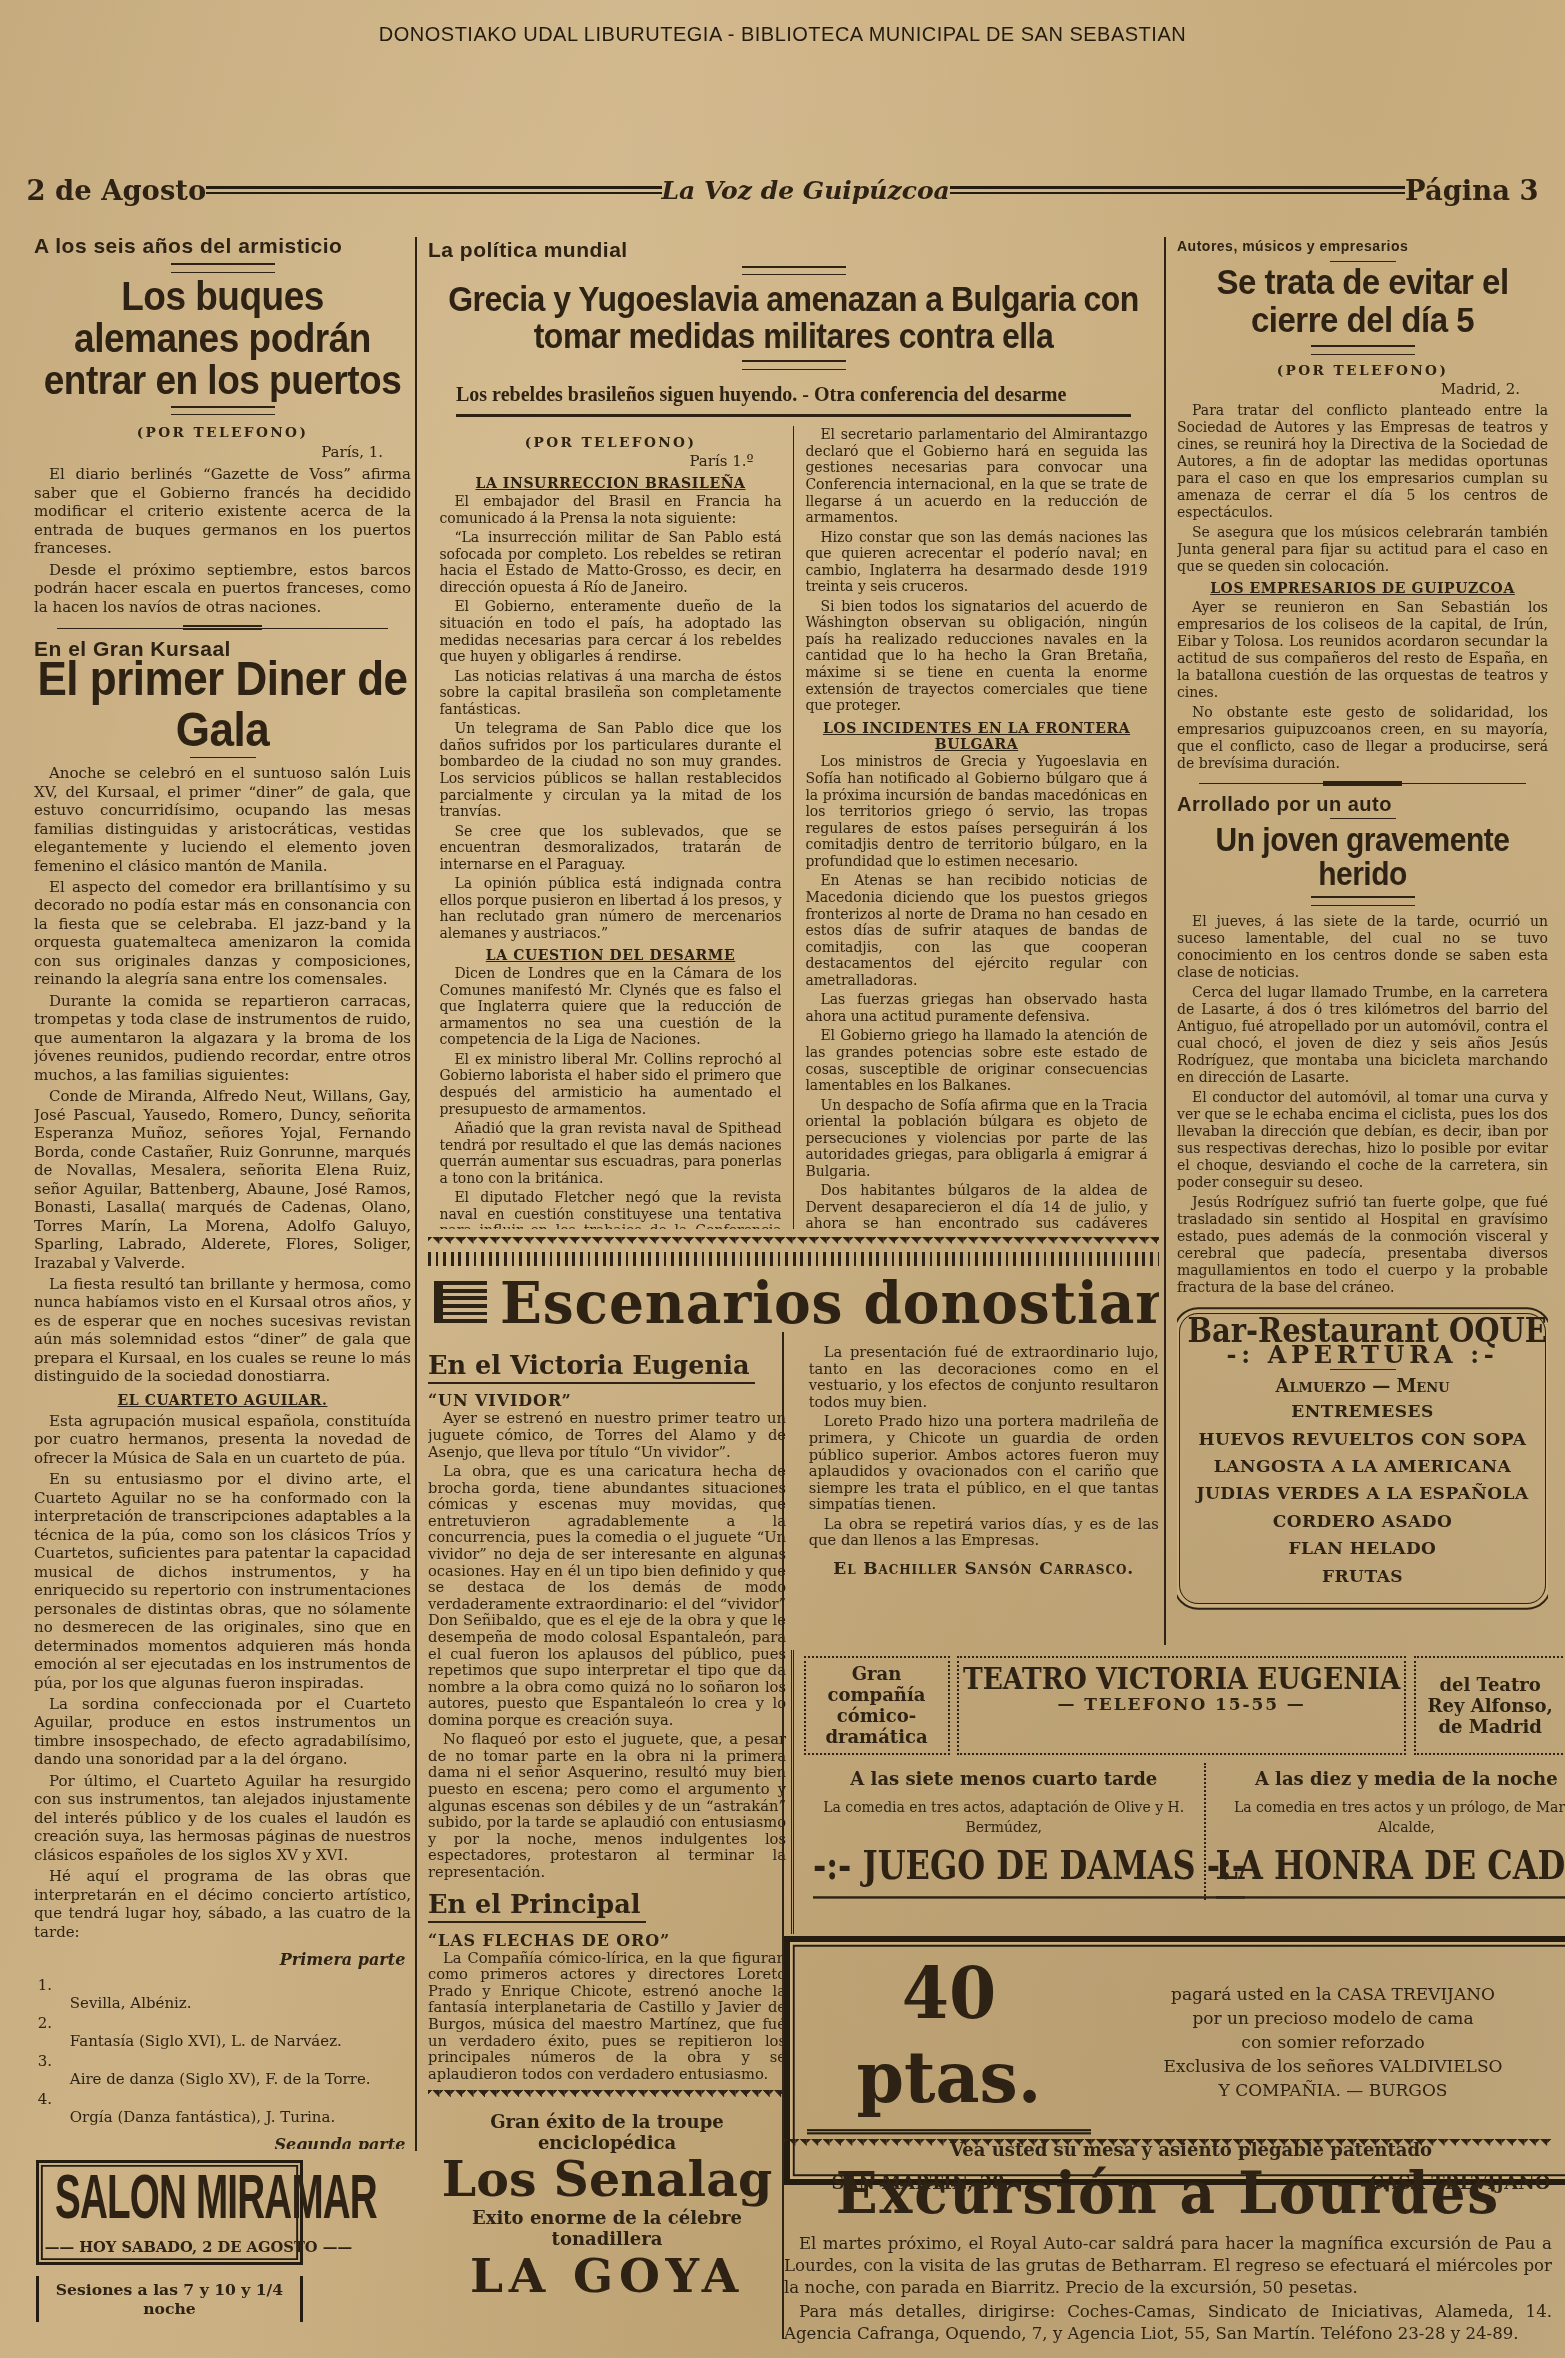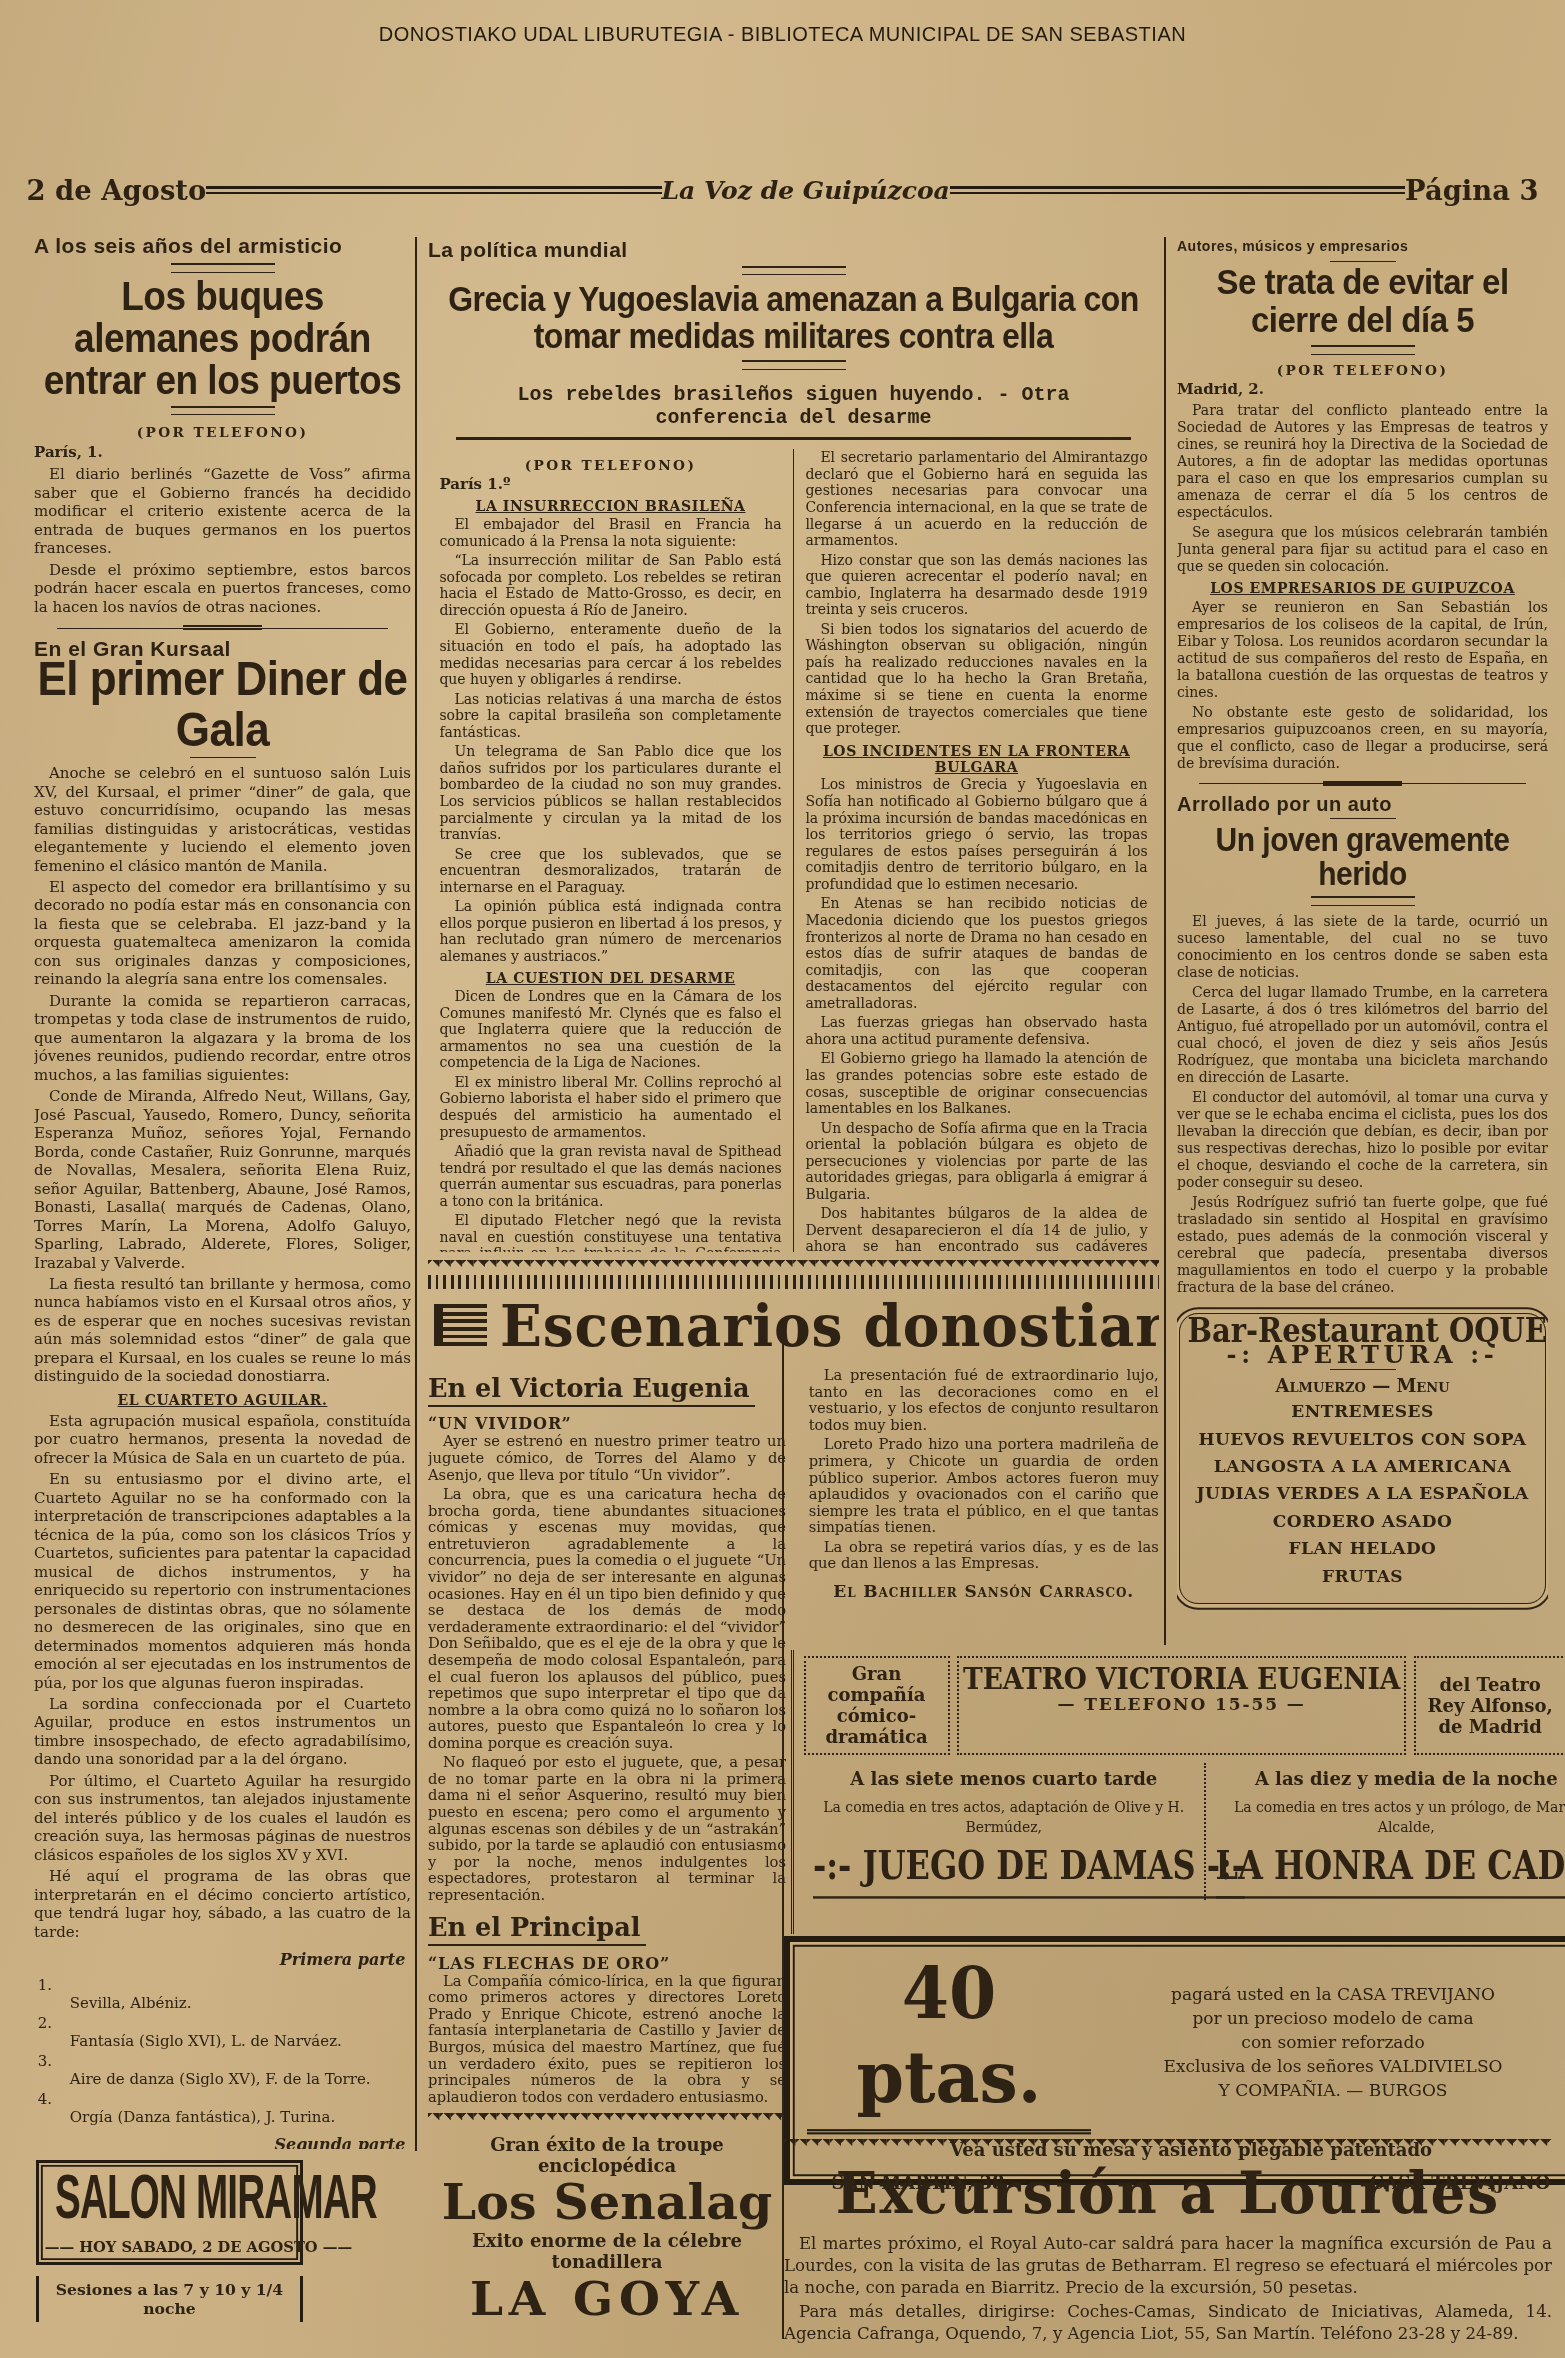--- a/index.html
+++ b/index.html
@@ -12,21 +12,21 @@
       linear-gradient(105deg,#bfa476,#cdb286 30%,#c6ab7c 62%,#cfb78c);
     color:#2d2213;
     font-family:"DejaVu Serif",serif;
   }
   
   p{margin:0 0 2.8px 0;text-indent:15px;text-align:justify;}
   .kicker{font-family:"Liberation Sans",sans-serif;font-weight:bold;text-align:left;font-size:21px;letter-spacing:0.5px;}
   .h-big{font-family:"Liberation Sans",sans-serif;font-weight:bold;text-align:center;line-height:1.06;letter-spacing:-0.5px;transform:scaleY(1.08);}
   .subhead{font-weight:bold;text-align:center;font-size:14px;letter-spacing:0.6px;margin:5.7px 0 1.9px;text-decoration:underline;}
   .telefono{text-align:center;font-weight:bold;font-size:13.7px;letter-spacing:2.4px;margin:7.6px 0 1.9px;}
-  .dateline{text-align:left;font-weight:bold;font-size:15px;padding-right:28px;margin-bottom:3.8px;}
+  .dateline{text-align:right;font-weight:normal;font-size:15px;padding-right:28px;margin-bottom:3.8px;}
   .rule-sm{width:104px;height:6.6px;margin:7.6px auto;border-top:2.8px solid #2d2213;border-bottom:0.9px solid #2d2213;}
   .rule-xs{width:66px;border-top:1.9px solid #2d2213;margin:5.7px auto;}
   .divider{border-top:1.9px solid #2d2213;width:88%;margin:11.4px auto;position:relative;}
   .divider::after{content:"";position:absolute;left:38%;right:38%;top:-3.8px;border-top:5.7px double #2d2213;}
   .wavy{height:7.6px;background:
       linear-gradient(135deg,#2d2213 2.8px,transparent 2.8px) 0 0/11.4px 7.6px repeat-x,
       linear-gradient(45deg,transparent 8.5px,#2d2213 8.5px) 0 0/11.4px 7.6px repeat-x;
       margin:7.6px 0;}
   .hatch{height:14px;background:repeating-linear-gradient(90deg,#2d2213 0 2.8px,transparent 2.8px 7.6px);}
   
@@ -43,21 +43,21 @@
   
   .col-left .h-big{font-size:37px;}
   .h-diner{font-size:44px !important;}
   .prog-label{text-align:right;font-weight:bold;font-style:italic;font-size:16px;margin:9.5px 5.7px 5.7px 0;}
   .prog-row{display:flex;font-size:15px;line-height:20px;}
   .prog-n{width:32px;flex:none;padding-left:3.8px;}
   .prog-t{flex:1;margin-top:18px;}
   .prog-row.sub .prog-t{padding-left:87px;}
   
   .col-mid .h-big{font-size:32px;}
-  .deck{font-family:Liberation Mono, monospace;font-weight:bold;font-size:20px;text-align:center;
+  .deck{font-family:Liberation Serif, serif;font-weight:bold;font-size:20px;text-align:left;
     border-bottom:3.8px solid #2d2213;padding-bottom:7.6px;margin:13.2px 28px 0;}
   .world-cols{display:flex;margin-top:9.5px;height:803px;overflow:hidden;}
   .world-cols .wc{width:50%;padding:0 11.4px;}
   .world-cols .wc+.wc{border-left:1.9px solid #2d2213;}
   .world-cols p{font-size:14px;line-height:16.6px;}
   .esc-banner{display:flex;align-items:center;gap:13.2px;margin:3.8px 5.7px;}
   .esc-orn{width:44px;height:42px;flex:none;background:
       repeating-linear-gradient(0deg,#2d2213 0 3.8px,transparent 3.8px 7.6px);
       border-left:9.5px solid #2d2213;}
   .esc-title{flex:1;text-align:center;font-weight:bold;font-size:55px;letter-spacing:0.9px;transform:scaleY(1.05);white-space:nowrap;}

